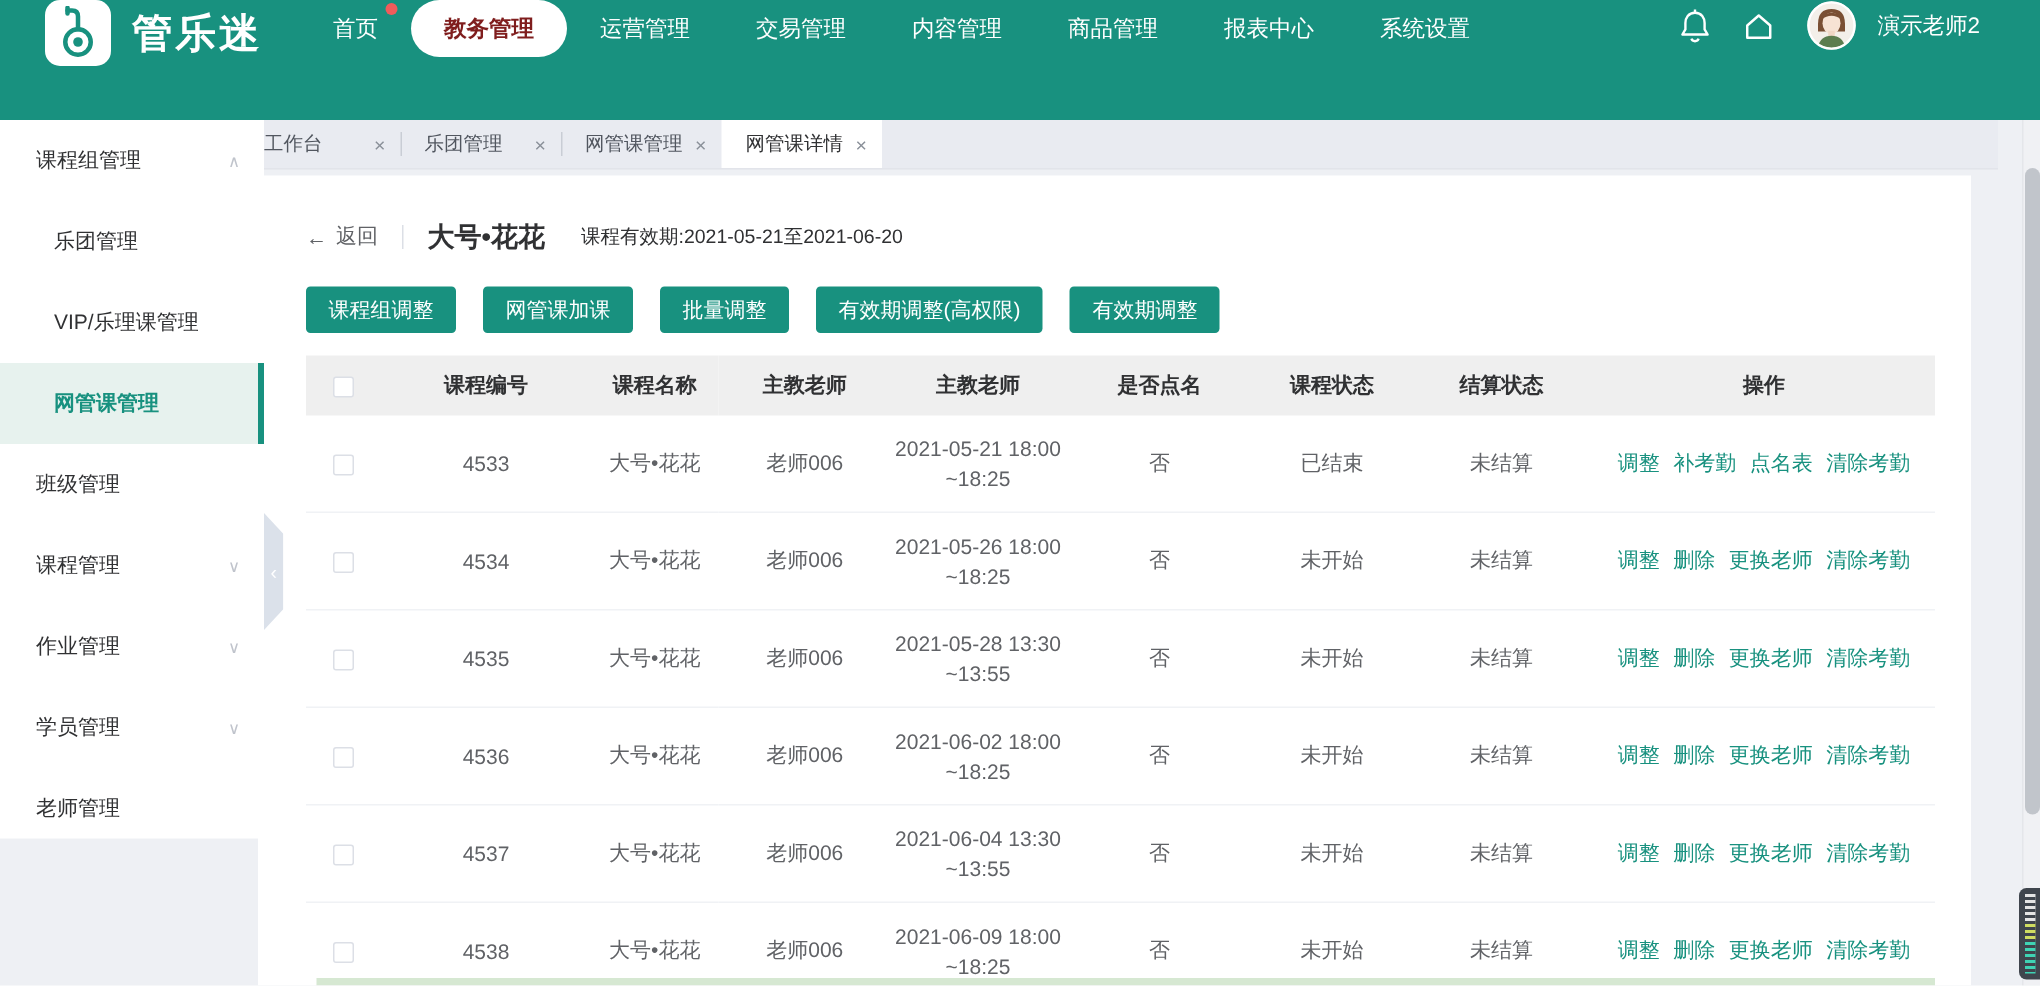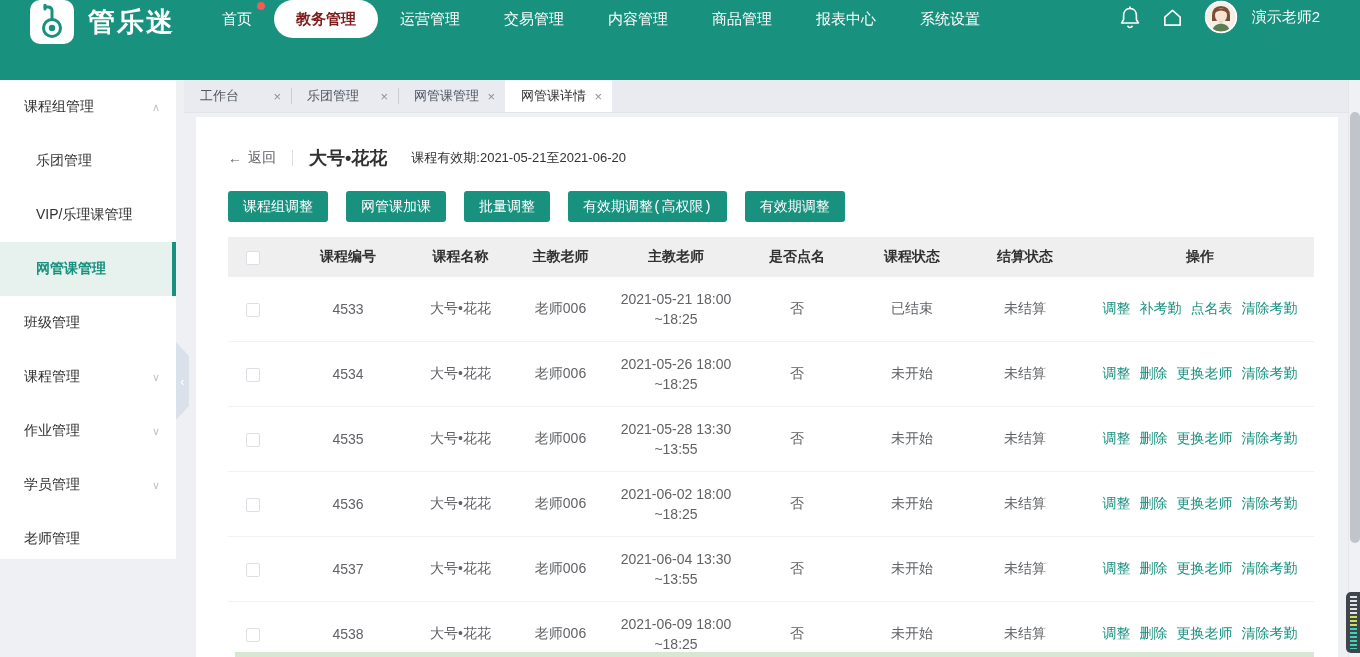--- a/index.html
+++ b/index.html
@@ -32,21 +32,21 @@
     padding:0 16px 0 24px; font-size:14px; color:#303133; cursor:pointer; }
   .side-item.sub { padding-left:36px; }
   .side-item .chev { margin-left:auto; color:#c0c4cc; font-size:11px; }
   .side-item.active { background:#e7f2ee; color:#18917f; font-weight:bold;
     border-right:4px solid #18917f; }
   .collapse-handle { position:absolute; left:176px; top:342px; width:13px; height:78px;
     background:#dbe1ea; clip-path:polygon(0 0,100% 18%,100% 82%,0 100%);
     display:flex; align-items:center; justify-content:center;
     color:#fff; font-size:13px; z-index:15; cursor:pointer; }
   
-  .main { position:absolute; left:184px; top:80px; width:1172px; height:577px; }
+  .main { position:absolute; left:160px; top:80px; width:1172px; height:577px; }
   .tabbar { height:33px; background:#e9ebf1; border-bottom:1px solid #e2e4ea;
     display:flex; align-items:stretch; }
   .tab { width:107px; display:flex; align-items:center; padding:0 10px 0 16px;
     font-size:13px; color:#51565f; position:relative; cursor:pointer; white-space:nowrap; }
   .tab .close { margin-left:auto; color:#8a9099; font-size:13px; }
   .tab + .tab::before { content:''; position:absolute; left:0; top:8px; height:16px;
     width:1px; background:#c9cdd5; }
   .tab.active { background:#fff; color:#303133; }
   .tab.active::before { display:none; }
   
@@ -54,21 +54,21 @@
     background:#fff; padding:28px 24px 0 32px; }
   .back-row { display:flex; align-items:center; height:26px; }
   .back-link { display:flex; align-items:center; gap:6px; color:#606266;
     font-size:14px; cursor:pointer; }
   .vdiv { width:1px; height:16px; background:#dcdfe6; margin:0 16px; }
   .page-title { font-size:18px; font-weight:bold; color:#303133; }
   .validity { margin-left:24px; font-size:13px; color:#303133; }
   .btn-row { display:flex; gap:18px; margin-top:20px; }
   .btn { background:#18917f; color:#fff; border:none; border-radius:3px;
     height:31px; padding:0 15px; font-size:14px; cursor:pointer;
-    font-family:Liberation Mono, monospace; white-space:nowrap; }
+    font-family:Liberation Sans, sans-serif; white-space:nowrap; }
   
   table { margin-top:15px; width:1086px; border-collapse:collapse; table-layout:fixed; }
   thead tr { background:#efefef; }
   th { height:40px; font-size:14px; font-weight:bold; color:#303133; text-align:center; }
   tbody tr { border-bottom:1px solid #f0f2f5; }
   td { height:61px; font-size:14px; color:#606266; text-align:center; }
   .cb { display:inline-block; width:14px; height:14px; background:#fff;
     border:1px solid #dcdfe6; border-radius:2px; vertical-align:middle; cursor:pointer; }
   .date-wrap { width:114px; margin:12px auto; word-break:break-all; line-height:20px; }
   .ops-wrap { display:flex; justify-content:center; gap:9px; }

